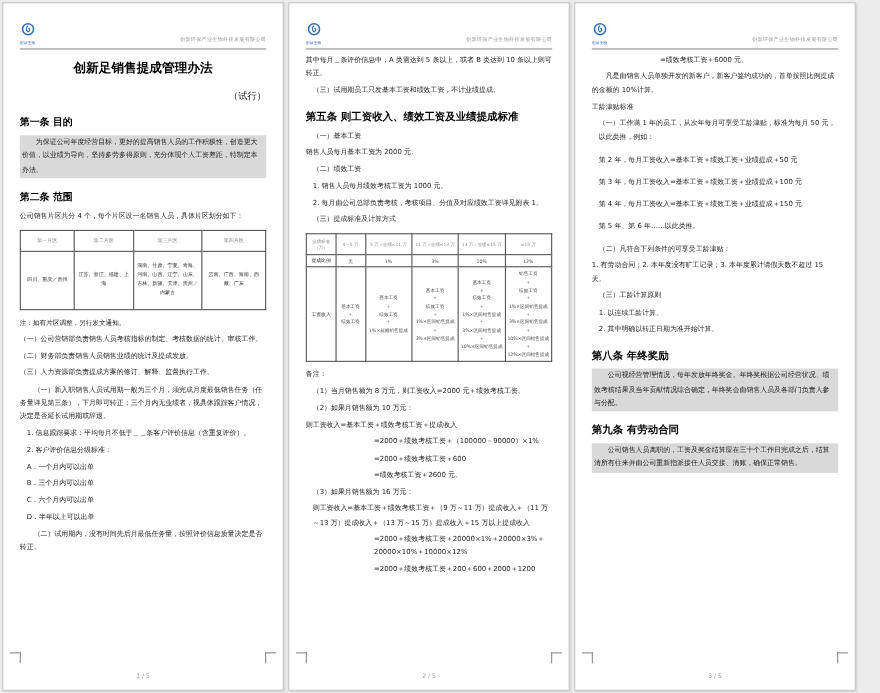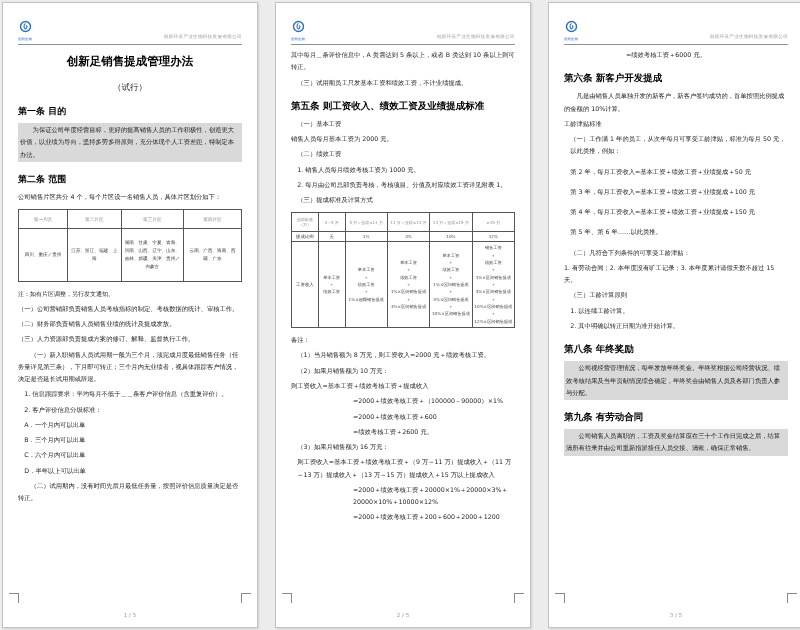--- a/index.html
+++ b/index.html
@@ -1,26 +1,26 @@
 <!DOCTYPE html>
 <html><head>
 <meta charset="utf-8">
 <style>
   html,body{margin:0;padding:0}
   body{width:800px;height:630px;overflow:hidden;background:#ececec;font-family:"DejaVu Sans",sans-serif}
-  .canvas{display:flex;gap:17px;padding:2px 0 2px 2px;height:626px}
+  .canvas{display:flex;gap:4px;padding:2px 0 2px 2px;height:626px}
   .page{position:relative;flex:0 0 256px;box-sizing:border-box;background:#fff;border:1px solid #c2c2c2;
         box-shadow:1px 1px 2px rgba(0,0,0,.12);padding:8px 15px 34px;color:#1c1c1c;overflow:hidden}
   .doc-header{display:flex;justify-content:space-between;align-items:flex-end;height:30px;
         border-bottom:1.5px solid #8f8f8f;padding-bottom:3px;margin-bottom:4px}
   .logo{display:flex;flex-direction:column;align-items:center;gap:1px}
   .logo-caption{font-size:3.5px;color:#2e6fc4}
   .company{font-size:4.6px;color:#9a9a9a;letter-spacing:.3px;align-self:flex-end;margin-bottom:2px}
   .t-title{font-size:11.5px;font-weight:700;text-align:center;margin:9px 0 0;color:#000}
-  .t-sub{font-size:8.5px;text-align:center;margin:13px 0 6px}
+  .t-sub{font-size:8.5px;text-align:right;margin:13px 0 6px}
   .sec{font-size:9px;font-weight:700;margin:11px 0 5px;color:#000}
   .sec.big{font-size:9.5px}
   .p{font-size:6.3px;line-height:1.95;margin:3px 0}
   .sm{font-size:6px}
   .ti2{text-indent:2em}
   .ind1{padding-left:1em}
   .f{padding-left:62px}
   .hl{background:#d9d9d9;padding:1px 2px}
   .wide{margin:8px 0}
   .tbl{width:100%;border-collapse:collapse;margin:6px 0;text-align:center}
@@ -204,21 +204,20 @@
           <circle cx="6.5" cy="6.5" r="5" fill="none" stroke="#2e6fc4" stroke-width="1.4"></circle>
           <path d="M6.5 3.5 C4.5 4.5 4.5 8 6.5 9 C8.5 8 8.5 6 6.9 5.6" fill="none" stroke="#2e6fc4" stroke-width="1.1"></path>
         </svg>
         <span class="logo-caption">创新生物</span>
       </div>
       <span class="company">创新环保产业生物科技发展有限公司</span>
     </div>
 
     <p class="p f">=绩效考核工资＋6000 元。</p>
 
-    <div class="sec big">第六条 新客户开发提成</div>
     <p class="p ti2">凡是由销售人员单独开发的新客户，新客户签约成功的，首单按照比例提成的金额的 10%计算。</p>
 
     <p class="p">工龄津贴标准</p>
     <p class="p ind1">（一）工作满 1 年的员工，从次年每月可享受工龄津贴，标准为每月 50 元，以此类推，例如：</p>
     <p class="p ind1 wide">第 2 年，每月工资收入=基本工资＋绩效工资＋业绩提成＋50 元</p>
     <p class="p ind1 wide">第 3 年，每月工资收入=基本工资＋绩效工资＋业绩提成＋100 元</p>
     <p class="p ind1 wide">第 4 年，每月工资收入=基本工资＋绩效工资＋业绩提成＋150 元</p>
     <p class="p ind1 wide">第 5 年、第 6 年……以此类推。</p>
     <p class="p ind1">（二）凡符合下列条件的可享受工龄津贴：</p>
     <p class="p">1. 有劳动合同；2. 本年度没有旷工记录；3. 本年度累计请假天数不超过 15 天。</p>

